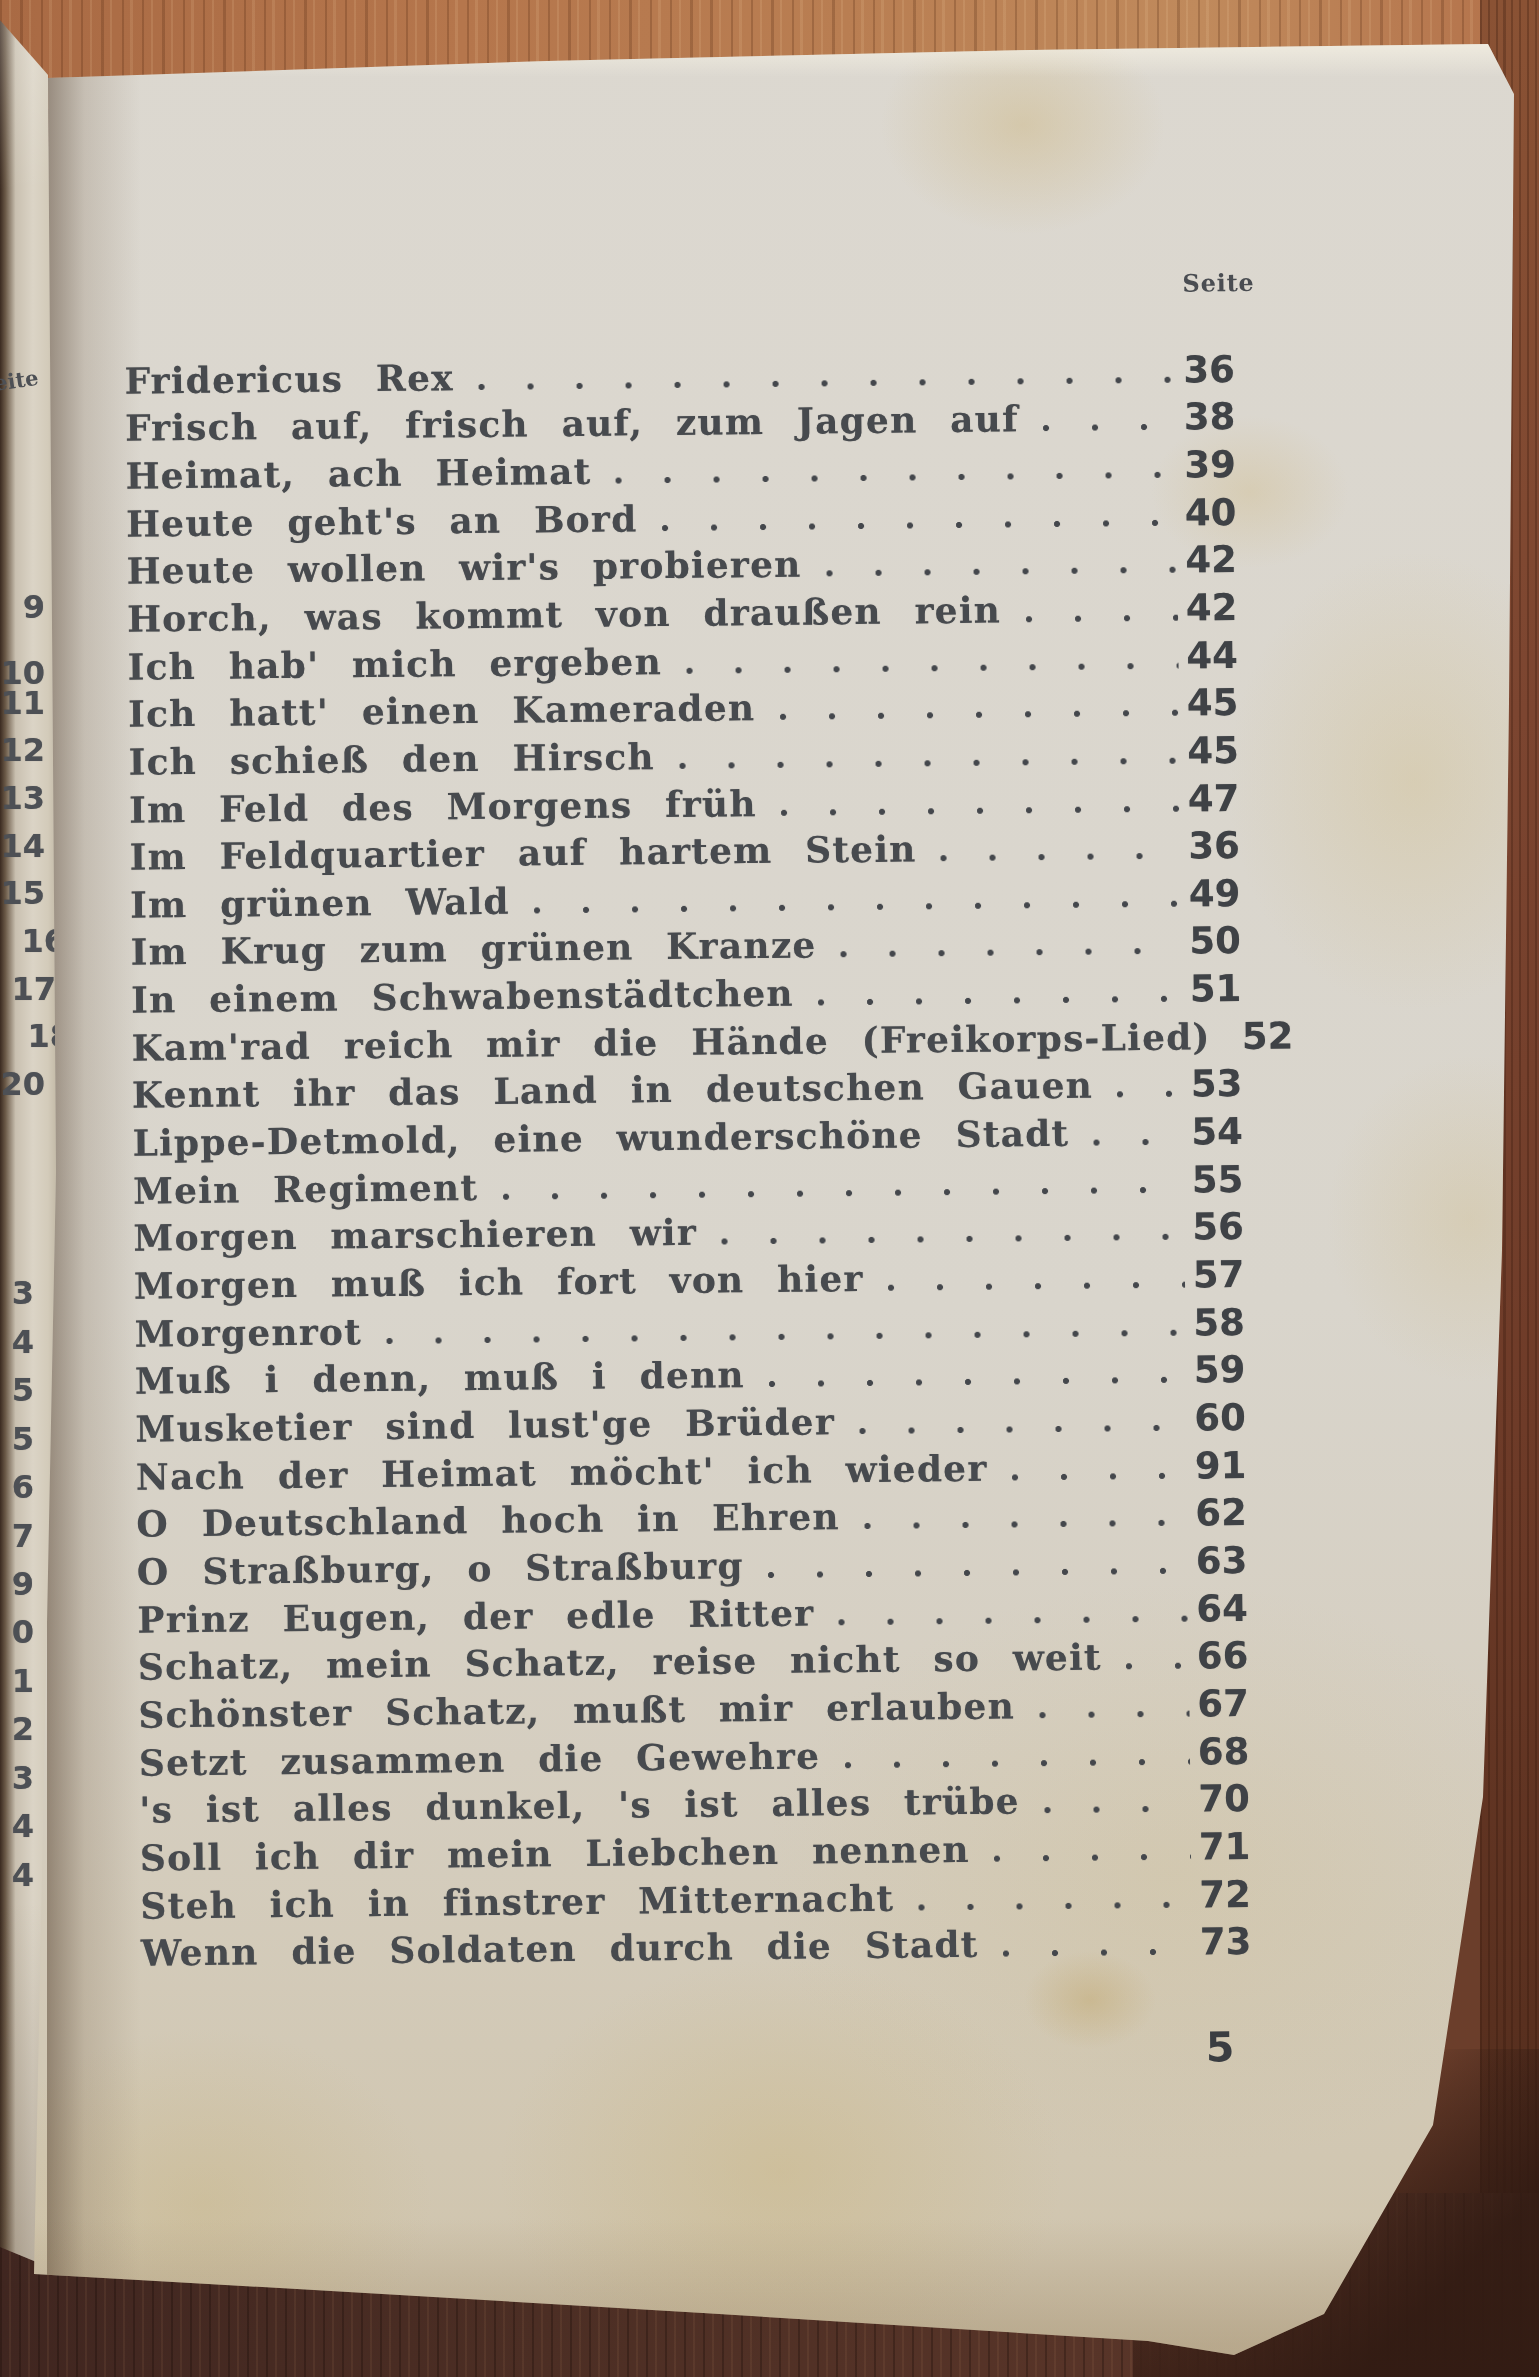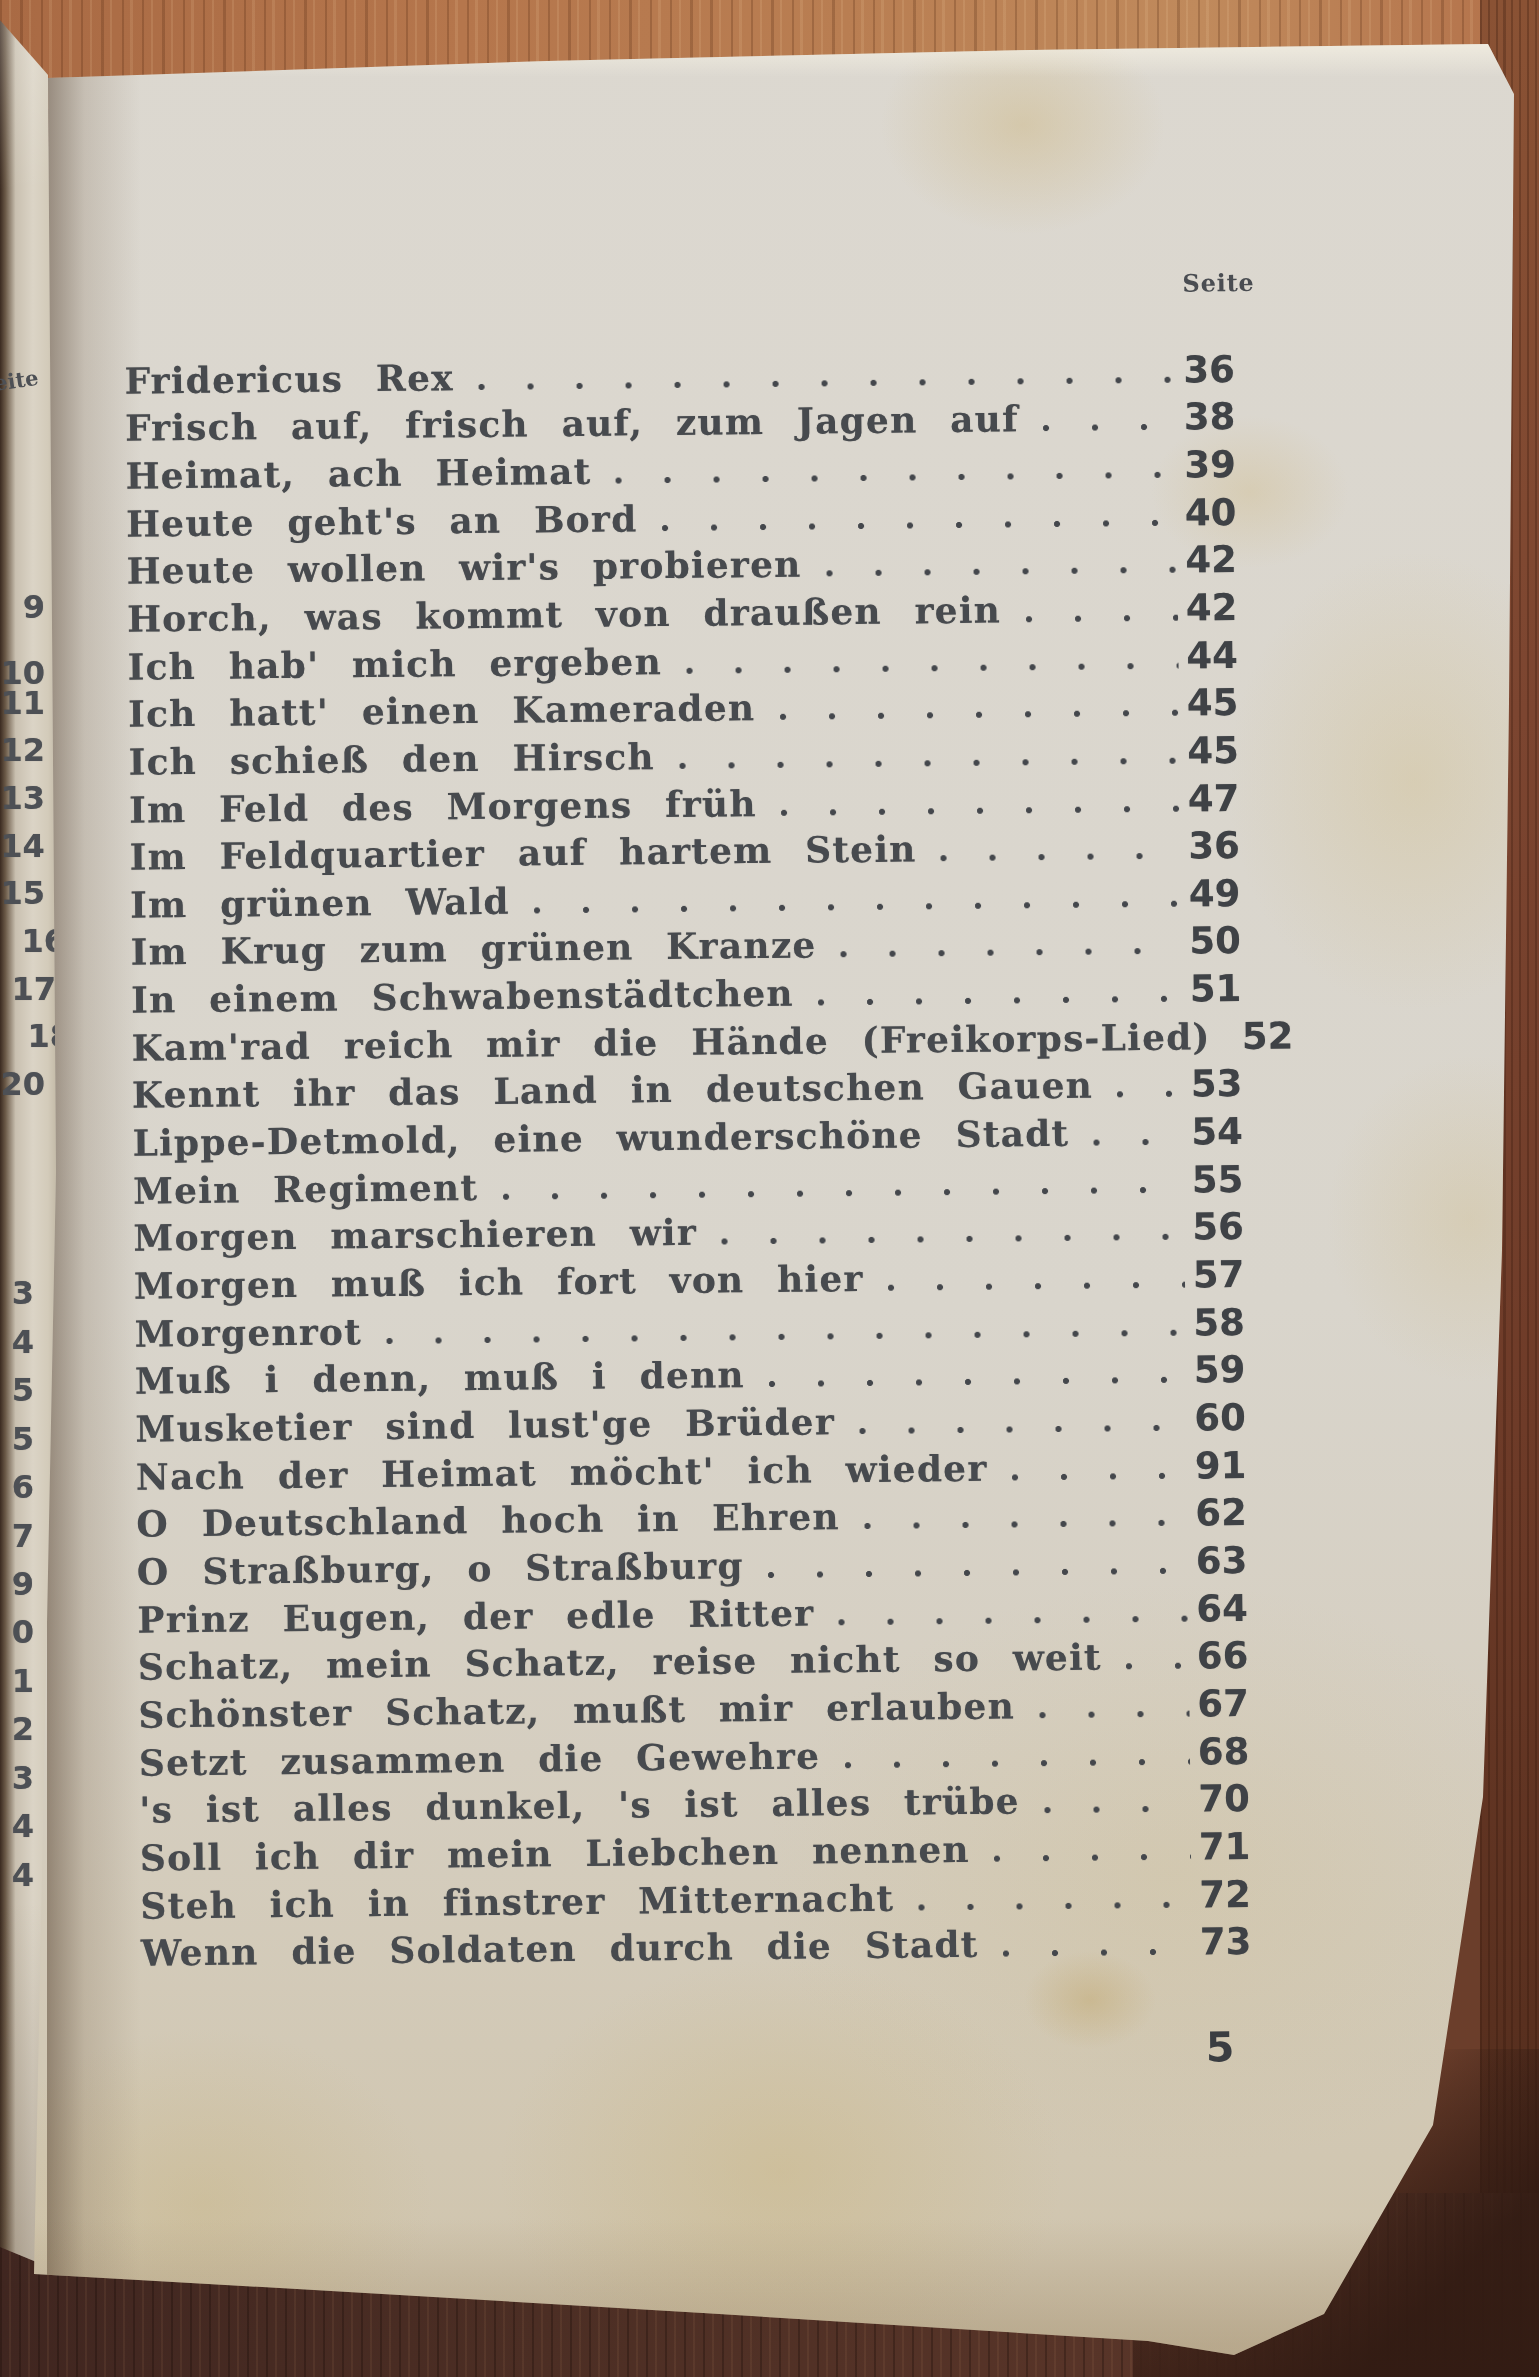--- a/index.html
+++ b/index.html
@@ -139,21 +139,21 @@
   <div class="wood" id="wood-bottom-right"></div>
 
   <div id="prev-page">
     <div id="prev-seite">eite</div>
     <div id="prev-upper">
         <div class="prev-num" style="left: 0px; top: 591px;">9</div>
         <div class="prev-num" style="left: 0px; top: 639px; margin-top: 18px;">10</div>
         <div class="prev-num" style="left: 0px; top: 687px;">11</div>
         <div class="prev-num" style="left: 0px; top: 734px;">12</div>
         <div class="prev-num" style="left: 0px; top: 782px;">13</div>
-        <div class="prev-num" style="left: 0px; top: 830px; text-align: center;">14</div>
+        <div class="prev-num" style="left: 0px; top: 830px;">14</div>
         <div class="prev-num" style="left: 0px; top: 877px;">15</div>
         <div class="prev-num" style="left: 0px; top: 925px; padding-left: 21px;">16</div>
         <div class="prev-num" style="left: 11px; top: 973px;">17</div>
         <div class="prev-num" style="left: 0px; top: 1020px; margin-left: 27px;">18</div>
         <div class="prev-num" style="left: 0px; top: 1068px;">20</div>
       </div>
     <div id="prev-lower">
         <div class="prev-num prev-digit" style="left: 0px; top: 1277px;">3</div>
         <div class="prev-num prev-digit" style="left: 0px; top: 1326px;">4</div>
         <div class="prev-num prev-digit" style="left: 0px; top: 1374px;">5</div>

